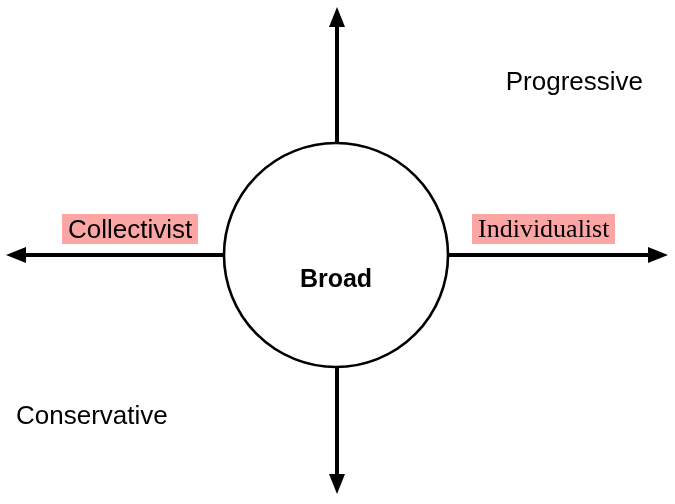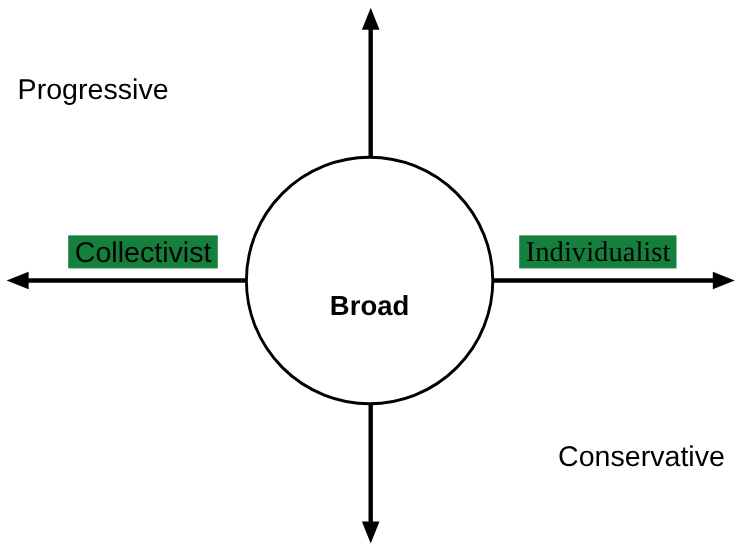--- a/index.html
+++ b/index.html
@@ -28,39 +28,39 @@
     height: 504px;
   }
   .axis-label {
     position: absolute;
     font-family: "Liberation Sans", sans-serif;
     font-size: 26px;
     font-weight: normal;
     line-height: 30px;
     color: #000000;
     white-space: nowrap;
-    background: #15803d;
+    background: #fca5a5;
     padding: 0 6px;
   }
   #label-progressive {
     left: 0;
-    right: 0;
+    right: 16px;
     top: 66px;
-    text-align: left;
+    text-align: right;
     background: none;
   }
   #label-progressive span {
     background: #ffffff;
     padding: 0 10px;
   }
   #label-conservative {
     left: 0;
     right: 0;
     top: 400px;
-    text-align: right;
+    text-align: left;
     background: none;
   }
   #label-conservative span {
     background: #ffffff;
     padding: 0 10px;
   }
   #label-collectivist {
     left: 62px;
     top: 214px;
   }

